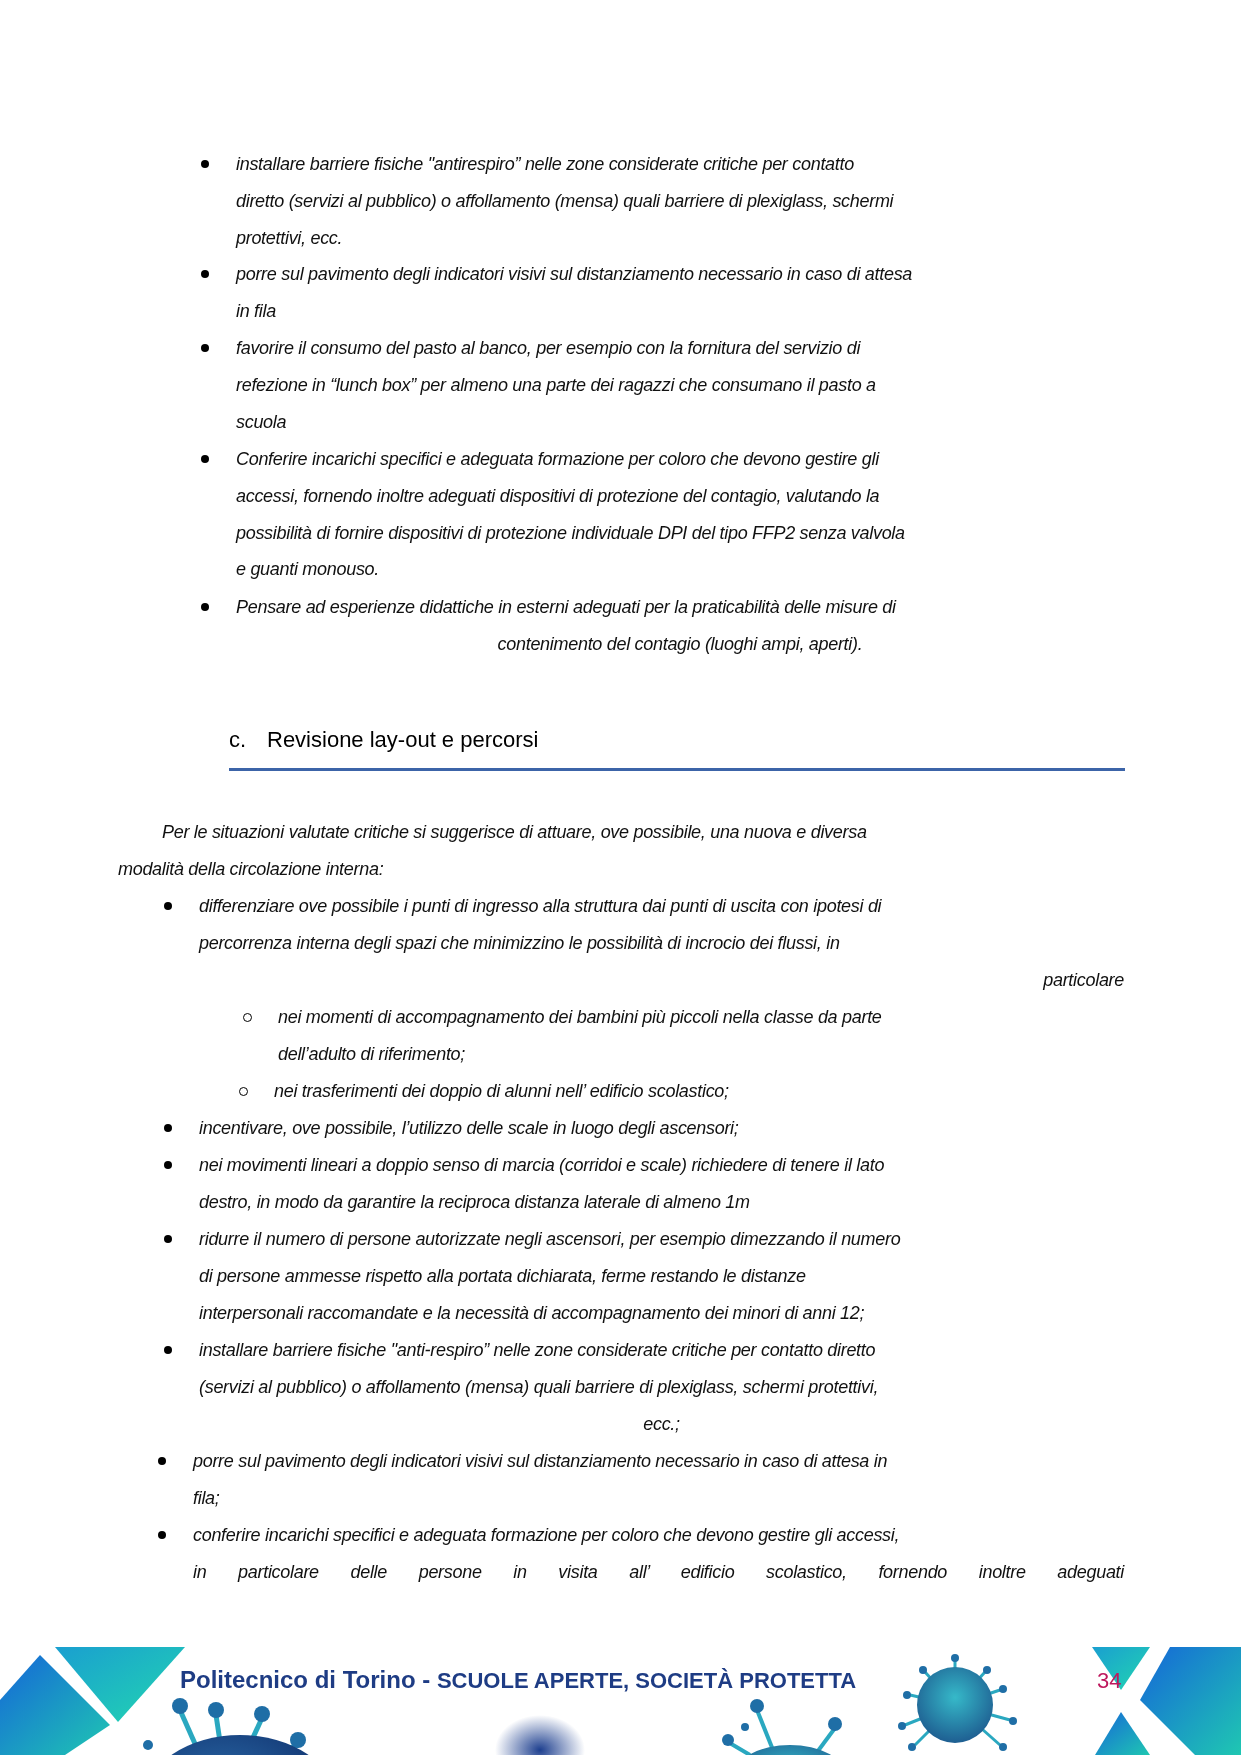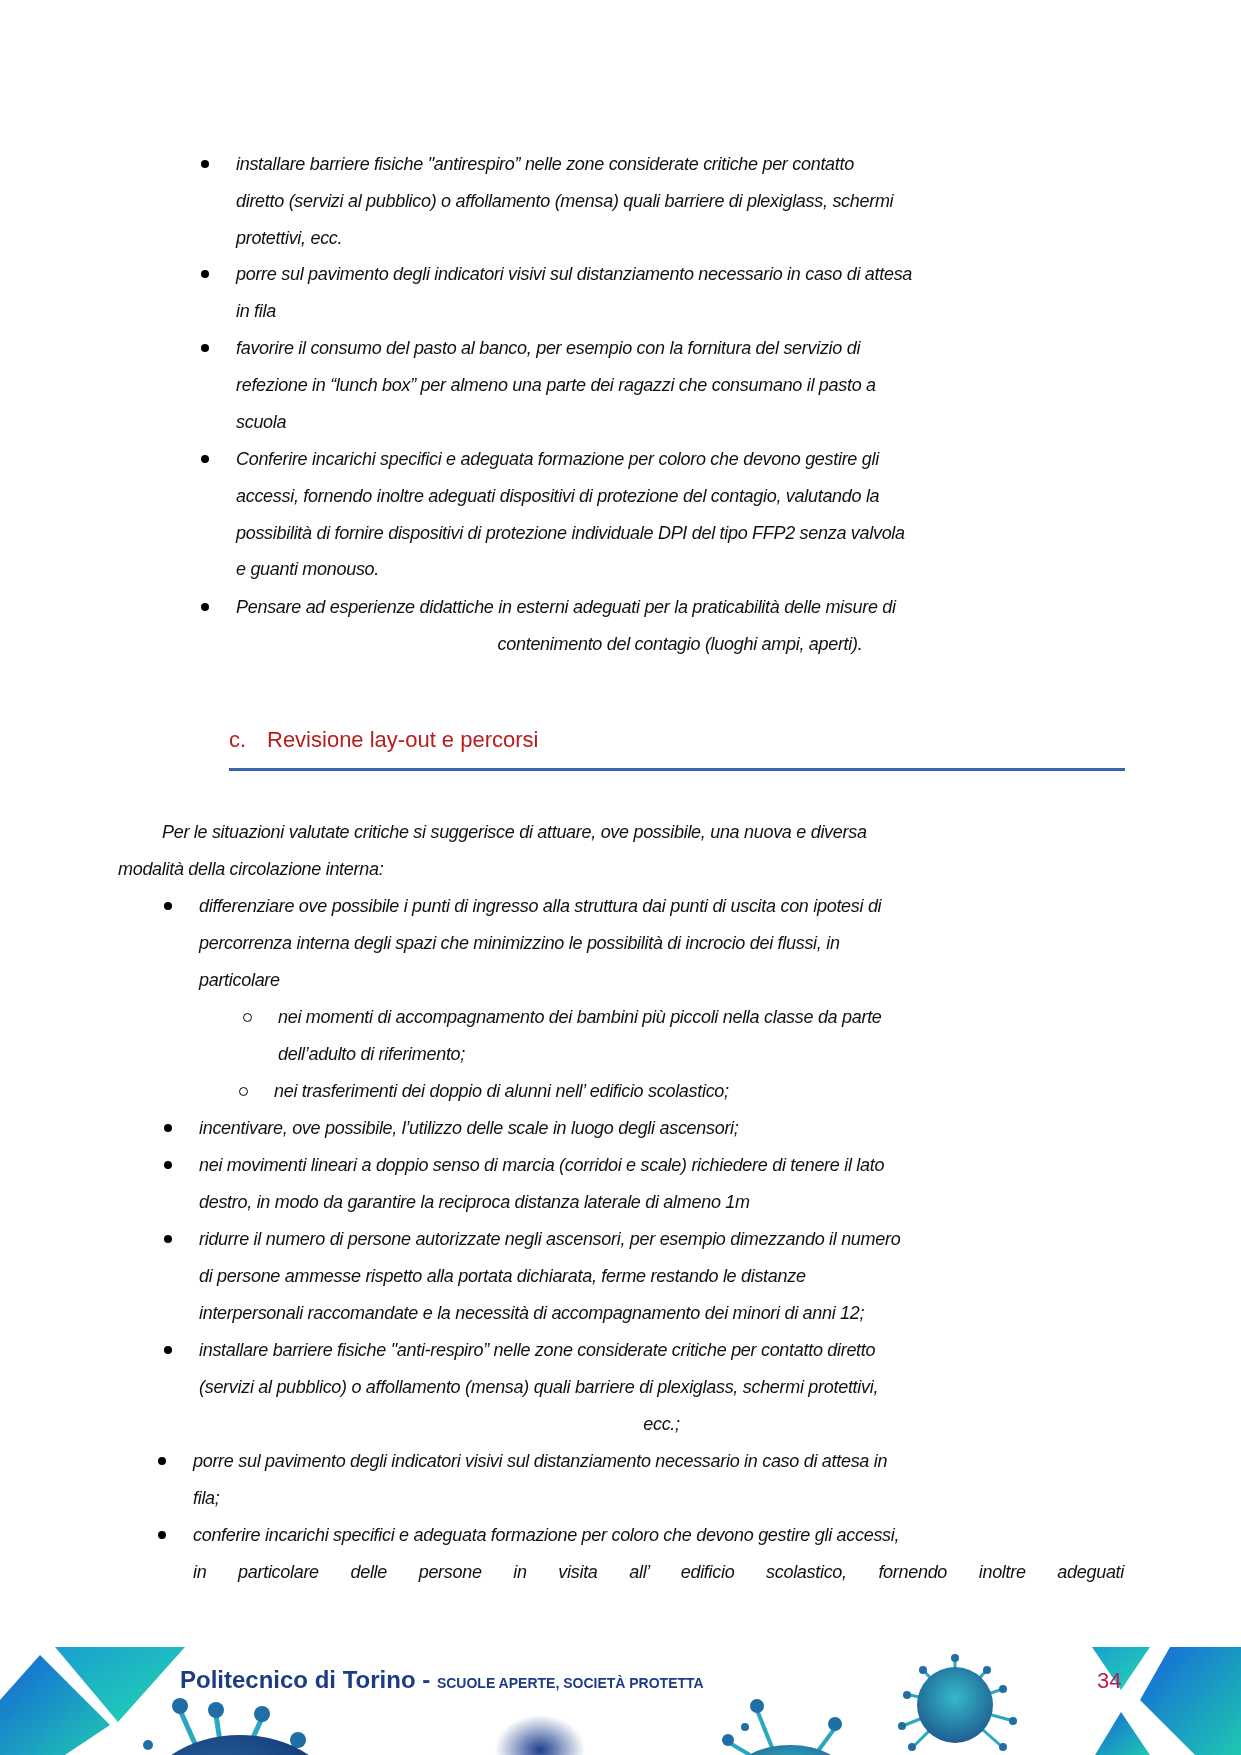--- a/index.html
+++ b/index.html
@@ -7,28 +7,28 @@
     width: 1241px; height: 1755px; position: relative; overflow: hidden;
     background: #ffffff; color: #111;
     font-family: "Liberation Sans Narrow", "Liberation Sans", sans-serif;
   }
   .page { position: absolute; left: 0; top: 0; width: 1241px; height: 1755px; }
   .txt { font-size: 18px; line-height: 36.8px; text-align: justify; letter-spacing: -0.3px; font-style: italic; }
   .blist { position: absolute; margin: 0; padding: 0; list-style: none; }
   .blist li { position: relative; }
   .bullet { position: absolute; width: 8px; height: 8px; border-radius: 50%; background: #000; }
   .sub-bullet { position: absolute; width: 9px; height: 9px; border-radius: 50%; border: 1.3px solid #000; box-sizing: border-box; }
-  .heading { position: absolute; left: 229px; top: 727px; width: 896px; color: #b91c1c; font-size: 22px; }
+  .heading { position: absolute; left: 229px; top: 727px; width: 896px; color: #000000; font-size: 22px; }
   .heading .num { display: inline-block; width: 38px; }
   .heading-rule { position: absolute; left: 229px; top: 768px; width: 896px; height: 3px; background: #3c64a8; }
   .para { position: absolute; left: 118px; top: 814px; width: 1006px; text-indent: 44px; }
   .footer { position: absolute; left: 0; top: 1640px; width: 1241px; height: 115px; }
   .footer-title { position: absolute; left: 180px; top: 1666px; font-family: "Liberation Sans", sans-serif; font-weight: bold; color: #1e3c84; white-space: nowrap; }
   .footer-title .a { font-size: 24px; }
-  .footer-title .b { font-size: 14px; }
+  .footer-title .b { font-size: 22px; }
   .pnum { position: absolute; left: 1097px; top: 1668px; font-size: 22px; color: #be185d; }
 </style>
 </head>
 <body>
 
 <div class="page">
 
   <ul class="blist txt" style="left:236px; top:146px; width:888px;">
     <li style="height:110px;">
       <span class="bullet" style="left:-35px; top:14px;"></span>
@@ -69,21 +69,21 @@
   <div class="para txt">
     <div>Per le situazioni valutate critiche si suggerisce di attuare, ove possibile, una nuova e diversa</div>
     <div style="text-indent:0; text-align:left">modalità della circolazione interna:</div>
   </div>
 
   <ul class="blist txt" style="left:199px; top:888px; width:925px;">
     <li style="height:111px;">
       <span class="bullet" style="left:-35px; top:14px;"></span>
       <div>differenziare ove possibile i punti di ingresso alla struttura dai punti di uscita con ipotesi di</div>
       <div>percorrenza interna degli spazi che minimizzino le possibilità di incrocio dei flussi, in</div>
-      <div style="text-align:left">particolare</div>
+      <div style="text-align:right">particolare</div>
     </li>
     <li style="height:74px; margin-left:79px;">
       <span class="sub-bullet" style="left:-35px; top:14px;"></span>
       <div>nei momenti di accompagnamento dei bambini più piccoli nella classe da parte</div>
       <div style="text-align:left">dell’adulto di riferimento;</div>
     </li>
     <li style="height:37px; margin-left:75px;">
       <span class="sub-bullet" style="left:-35px; top:14px;"></span>
       <div style="text-align:left">nei trasferimenti dei doppio di alunni nell’ edificio scolastico;</div>
     </li>

